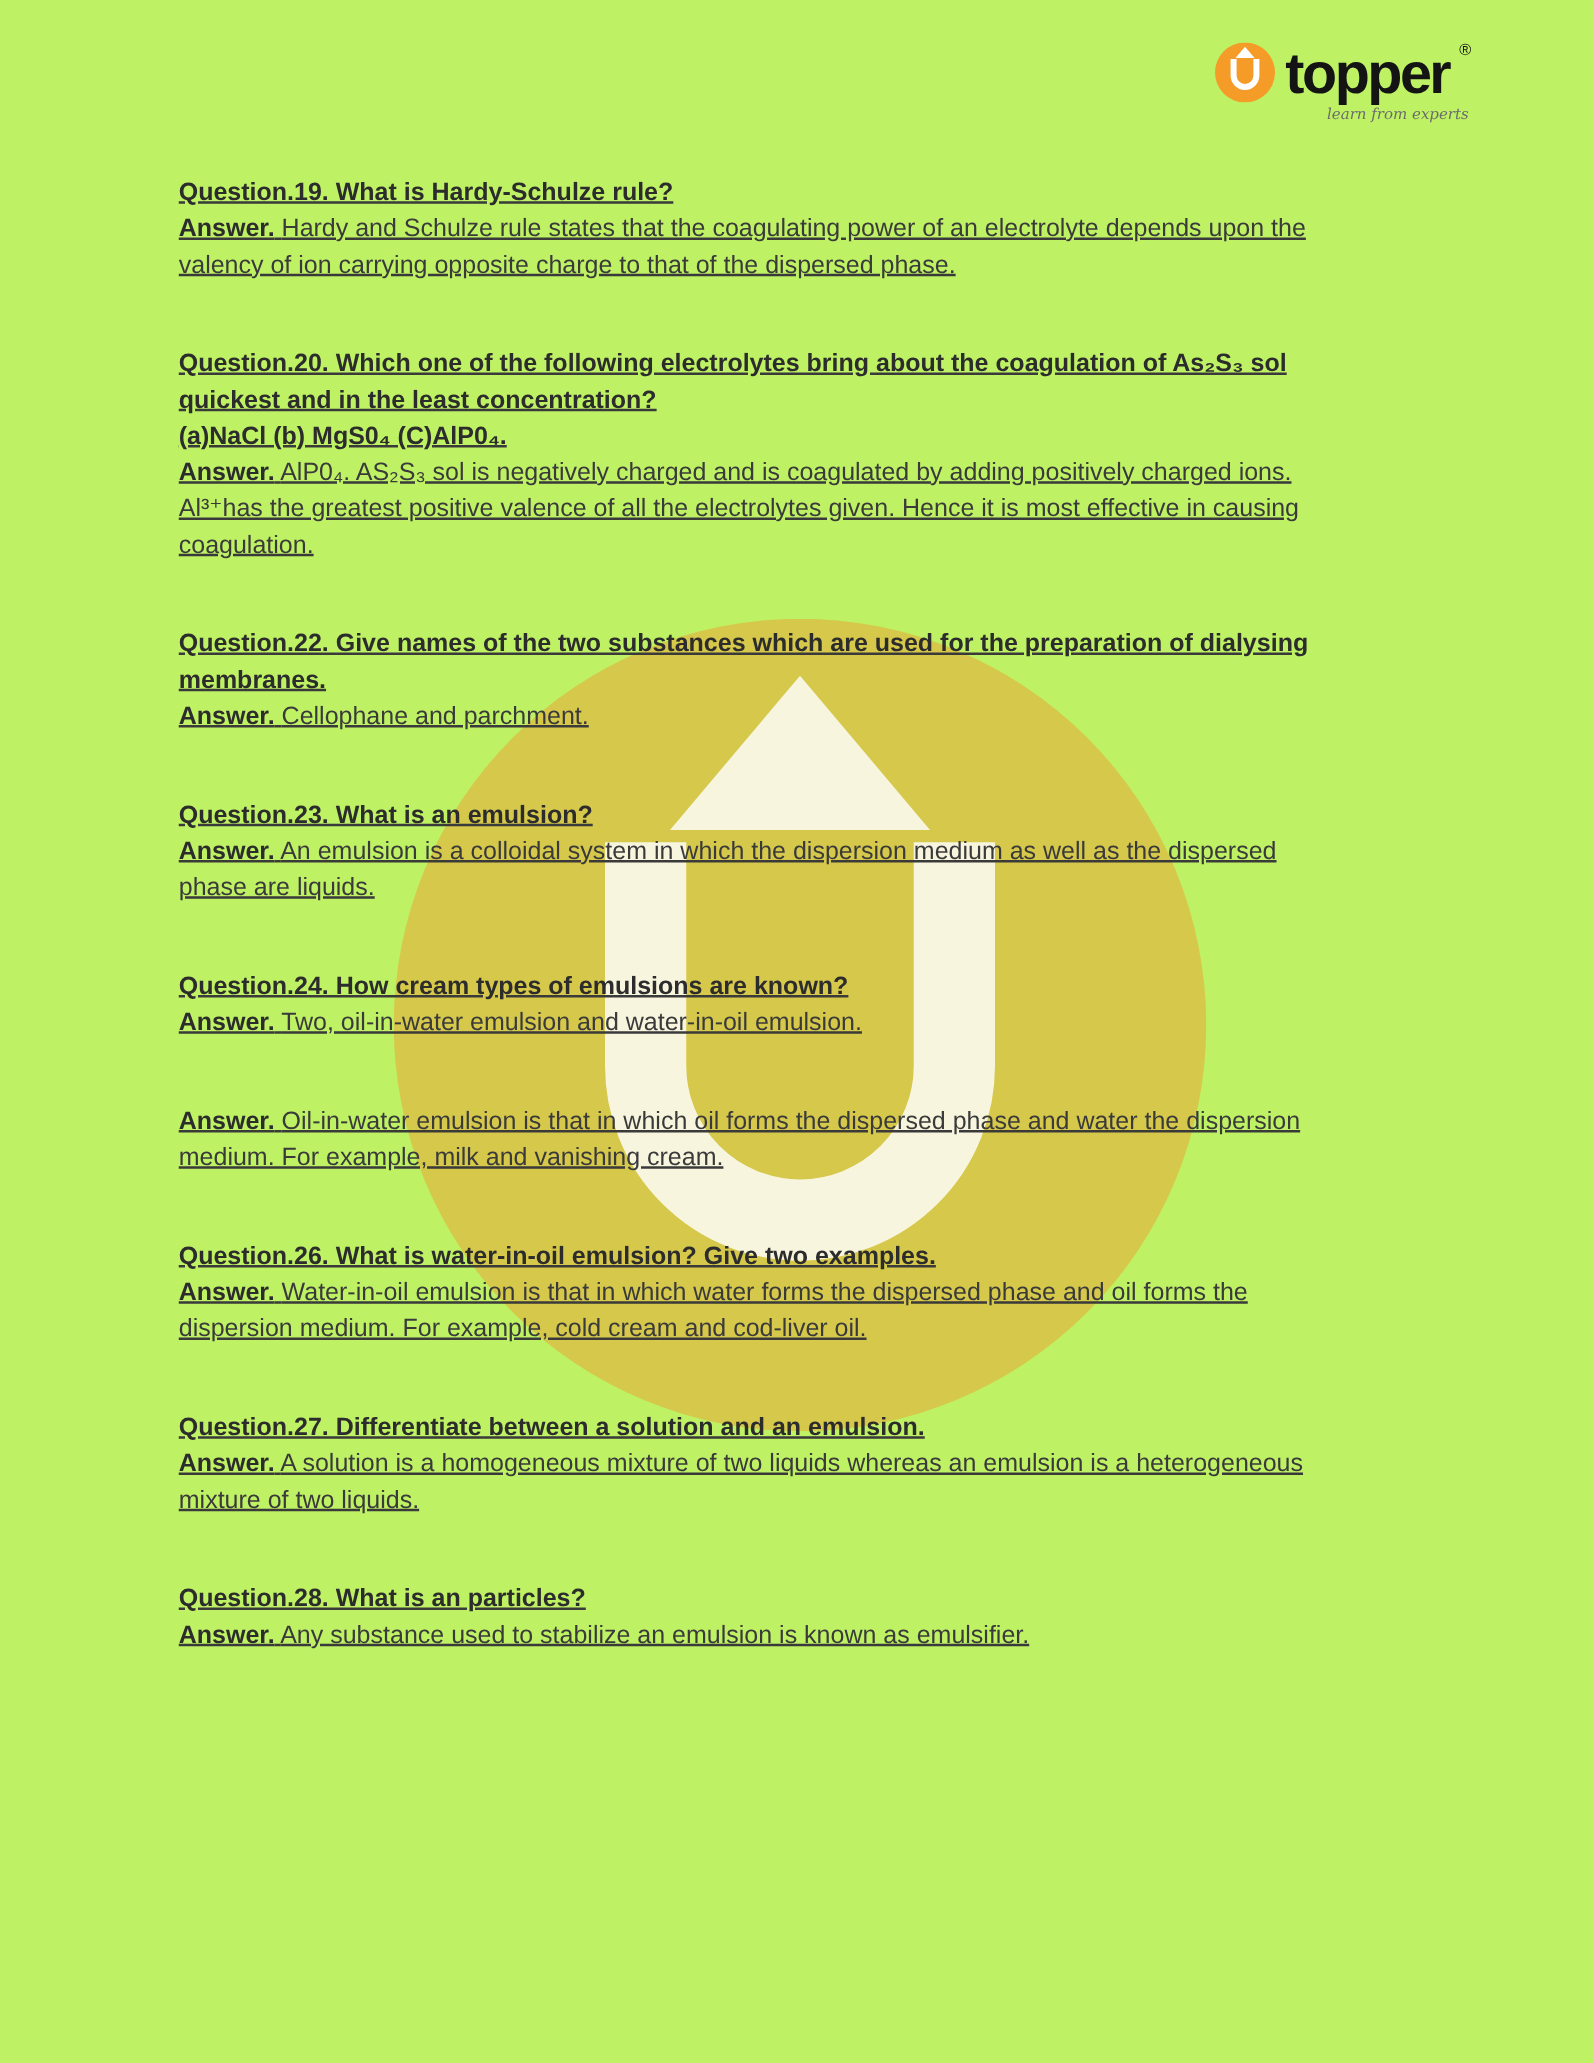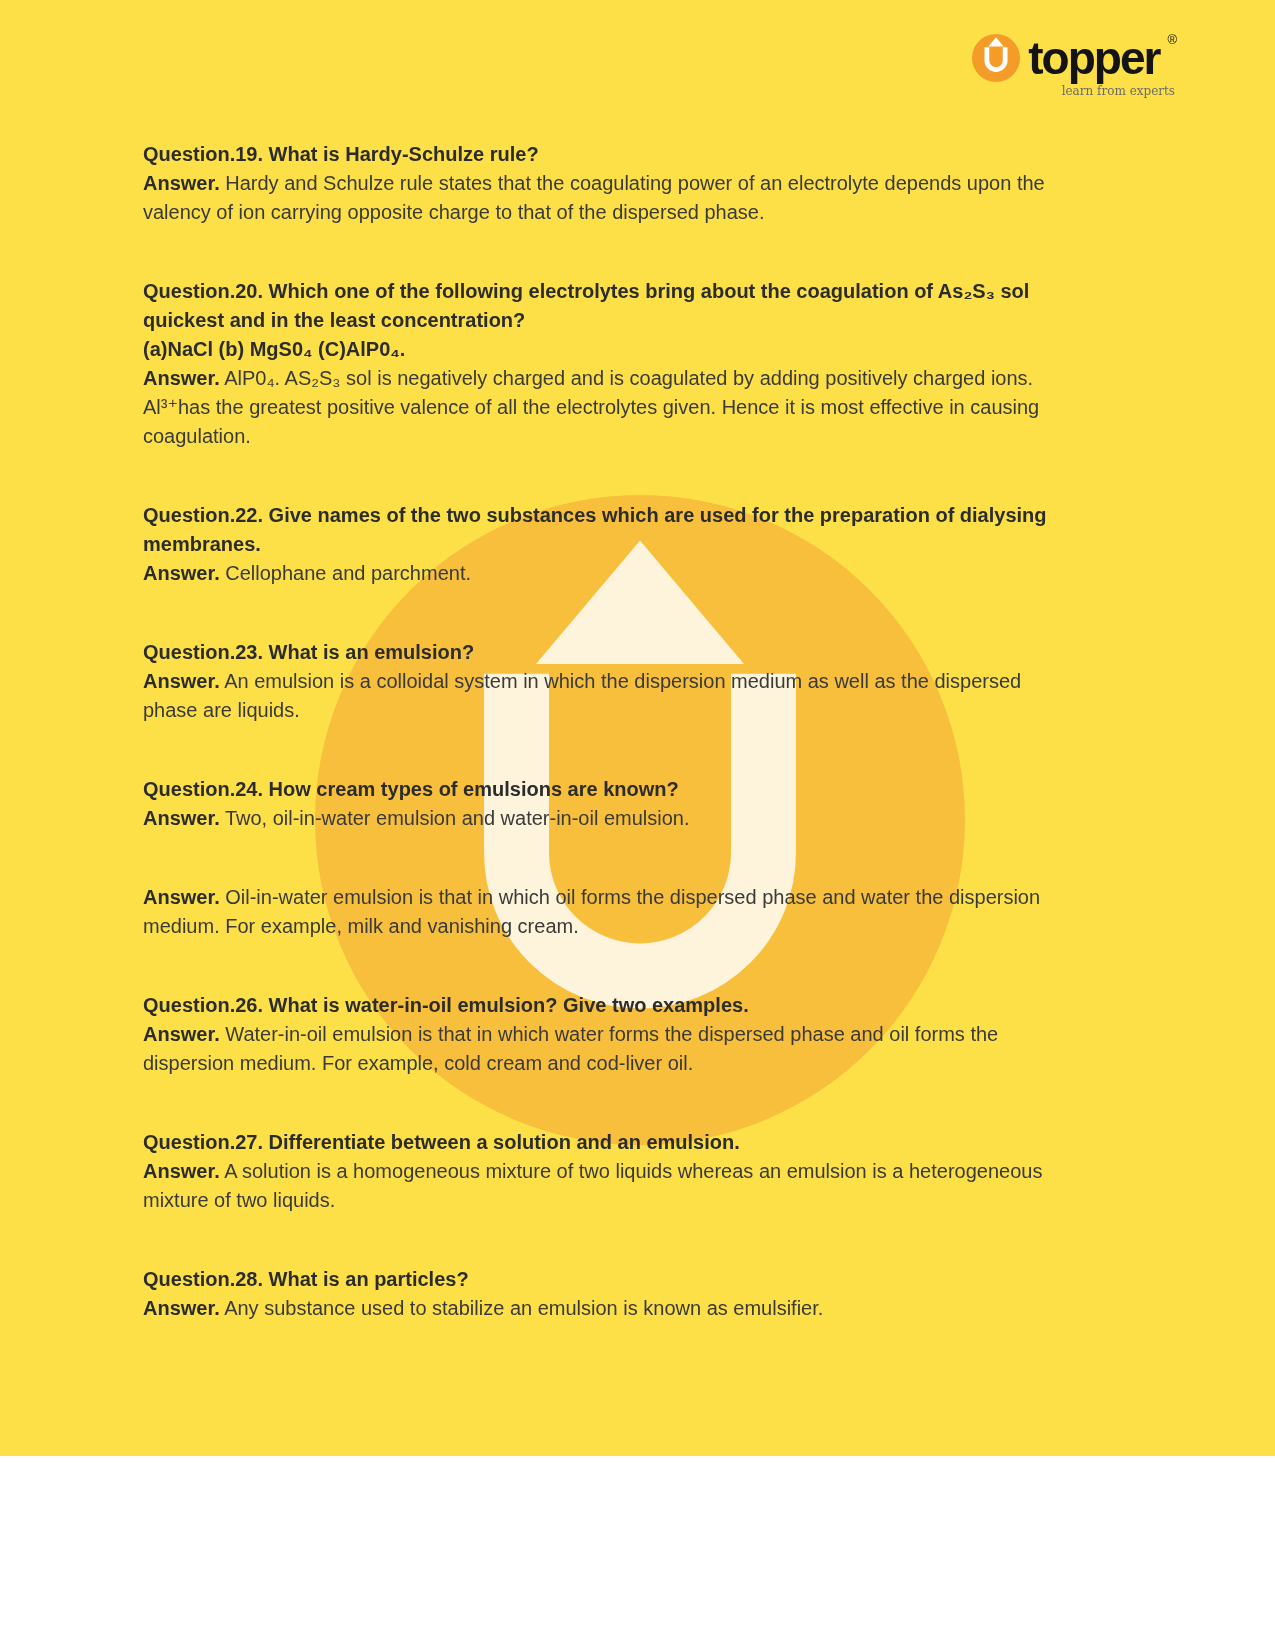--- a/index.html
+++ b/index.html
@@ -3,22 +3,22 @@
 <meta charset="utf-8">
 <style>
   html, body {
     margin: 0;
     padding: 0;
     background: #ffffff;
   }
   .page {
     position: relative;
     width: 1275px;
-    height: 1456px;
-    background: #fde047;
+    height: 1650px;
+    background: #bef264;
     overflow: hidden;
     font-family: "Liberation Sans", "DejaVu Sans", sans-serif;
     color: #3a3a3a;
   }
 
   
   .brand {
     position: absolute;
     top: 34px;
     right: 98px;
@@ -45,20 +45,21 @@
     line-height: 1;
   }
   .brand-reg {
     font-size: 13px;
     color: #141414;
     align-self: flex-start;
     margin-top: -2px;
   }
   .brand-tagline {
     font-family: "DejaVu Serif", serif;
+    font-style: italic;
     font-size: 12px;
     color: #6b6b6b;
     margin-top: 2px;
     margin-right: 2px;
   }
 
   
   .watermark {
     position: absolute;
     left: 315px;
@@ -74,20 +75,21 @@
     position: absolute;
     left: 143px;
     top: 140px;
     width: 922px;
     z-index: 1;
   }
   .qa {
     margin: 0 0 50px 0;
     font-size: 20px;
     line-height: 29px;
+    text-decoration: underline;
   }
   .question {
     margin: 0;
     font-weight: 700;
     color: #2c2c2c;
     white-space: pre-line;
   }
   .answer {
     margin: 0;
     color: #3a3a3a;

